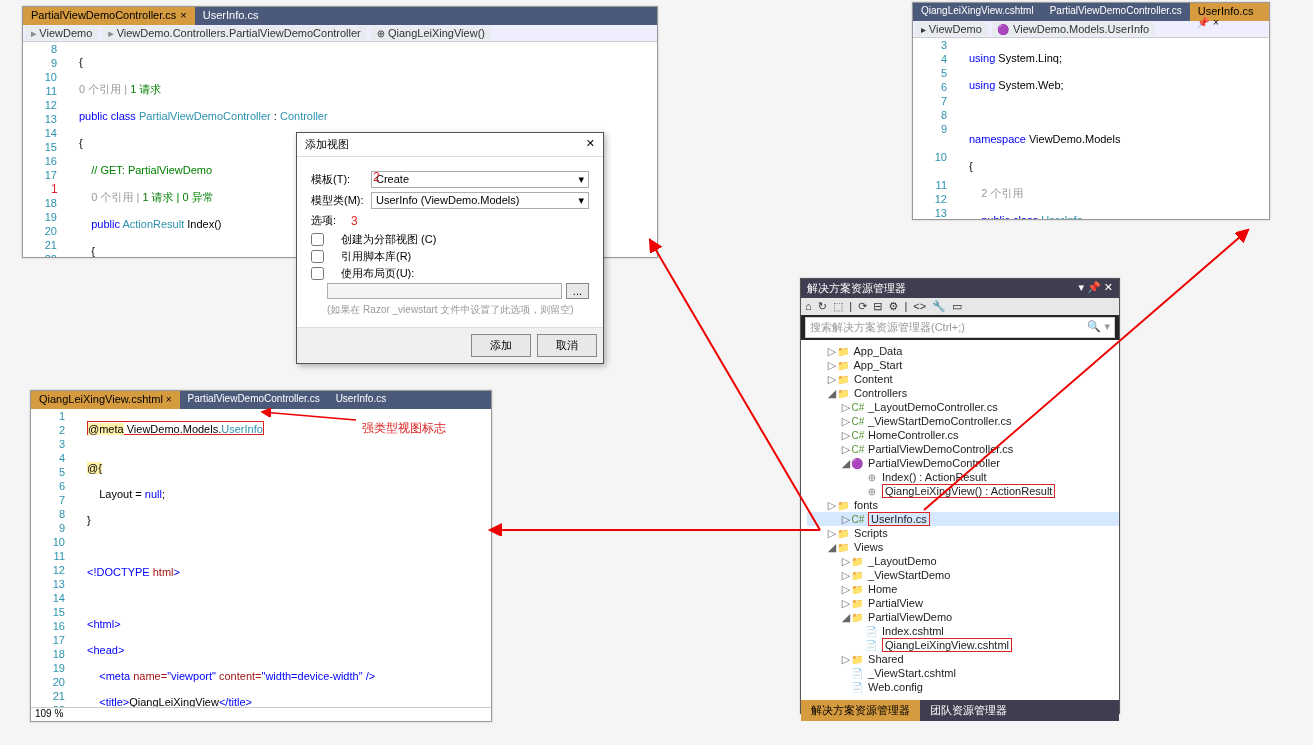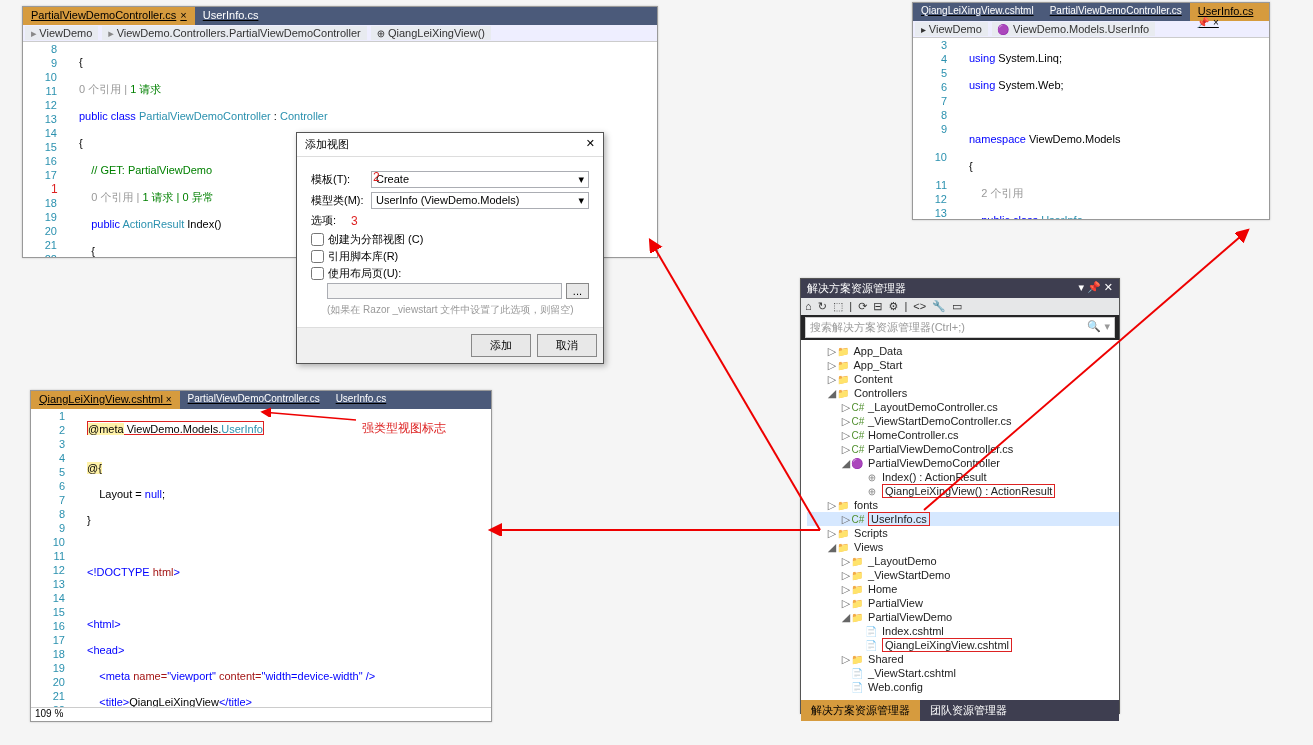--- a/index.html
+++ b/index.html
@@ -1,18 +1,18 @@
 <!DOCTYPE html>
 <html><head>
 <meta charset="utf-8">
 <style>
 * { margin:0; padding:0; box-sizing:border-box; font-family:Consolas,"Segoe UI",Tahoma,sans-serif; font-size:11px; }
 body { background:#f5f5f5; width:1313px; height:745px; position:relative; }
 .panel { position:absolute; background:#fff; border:1px solid #999; box-shadow:0 0 2px rgba(0,0,0,0.2); }
-.tabstrip { background:#4b5a7a; display:flex; height:18px;text-decoration:underline; }
+.tabstrip { background:#4b5a7a; display:flex; height:18px; }
 .tab { padding:2px 8px; color:#fff; font-size:10px; cursor:pointer; }
 .tab.active { background:#d69b3e; color:#000; }
 .tab .pin { margin-left:4px; }
 .crumbs { background:#eef; border-bottom:1px solid #ccc; display:flex; gap:4px; padding:1px 2px; height:17px;}
 .crumb { background:#e8ebf0; padding:1px 6px; font-size:10px; color:#333; }
 .crumb .drop { color:#888; }
 .gutter { width:38px; background:#fff; color:#2b91af; text-align:right; padding-right:4px; font-family:Consolas,monospace; }
 .code { font-family:Consolas,monospace; white-space:pre; padding-left:18px; position:relative;}
 .codewrap { display:flex; height:calc(100% - 35px); overflow:hidden; }
 .ln { height:14px; line-height:14px; }
@@ -26,21 +26,21 @@
 .redbox { border:1px solid #d22; }
 .redtext { color:#d22; font-size:12px;}
 .arrow { position:absolute; stroke:#e00; fill:#e00; }
 .dialog { position:absolute; background:#f0f0f0; border:1px solid #555; box-shadow:2px 2px 6px rgba(0,0,0,0.3); z-index:5; }
 .dialog .titlebar { background:#fff; border-bottom:1px solid #ddd; padding:4px 8px; display:flex; justify-content:space-between;}
 .dialog .body { padding:10px 14px; background:#fff;}
 .dlg-row { display:flex; align-items:center; margin:4px 0; position:relative;}
 .dlg-row label { width:60px; font-size:11px;}
 .dlg-input { border:1px solid #abadb3; padding:1px 4px; flex:1; font-size:11px; background:#fff; }
 .dlg-combo { border:1px solid #abadb3; padding:1px 4px; flex:1; font-size:11px; background:#fff; display:flex; justify-content:space-between;}
-.chk { margin:2px 0; font-size:11px; display:flex; align-items:center; gap:4px;}
+.chk { margin:2px 0; font-size:11px; display:flex; align-items:center; gap:17px;}
 .dlg-foot { border-top:1px solid #ddd; padding:6px; display:flex; justify-content:flex-end; gap:6px; background:#f0f0f0;}
 .btn { border:1px solid #888; background:#e8e8e8; padding:3px 18px; font-size:11px;}
 .se-panel { position:absolute; background:#252526; color:#ccc; }
 .se-title { background:#3e3e50; color:#fff; padding:2px 6px; font-size:11px; display:flex; justify-content:space-between;}
 .se-tools { background:#e6e7e8; padding:2px 4px; display:flex; gap:6px; color:#333;}
 .se-search { background:#fff; border:1px solid #ccc; margin:2px 4px; padding:2px 4px; color:#999; display:flex; justify-content:space-between;}
 .tree { background:#fff; color:#222; padding:4px 0 4px 6px; height:360px; overflow:auto;}
 .tnode { height:14px; line-height:14px; white-space:nowrap; }
 .tnode .tw { display:inline-block; width:10px; color:#666; text-align:center;}
 .tnode .ic { display:inline-block; width:14px; text-align:center; font-size:10px;}

